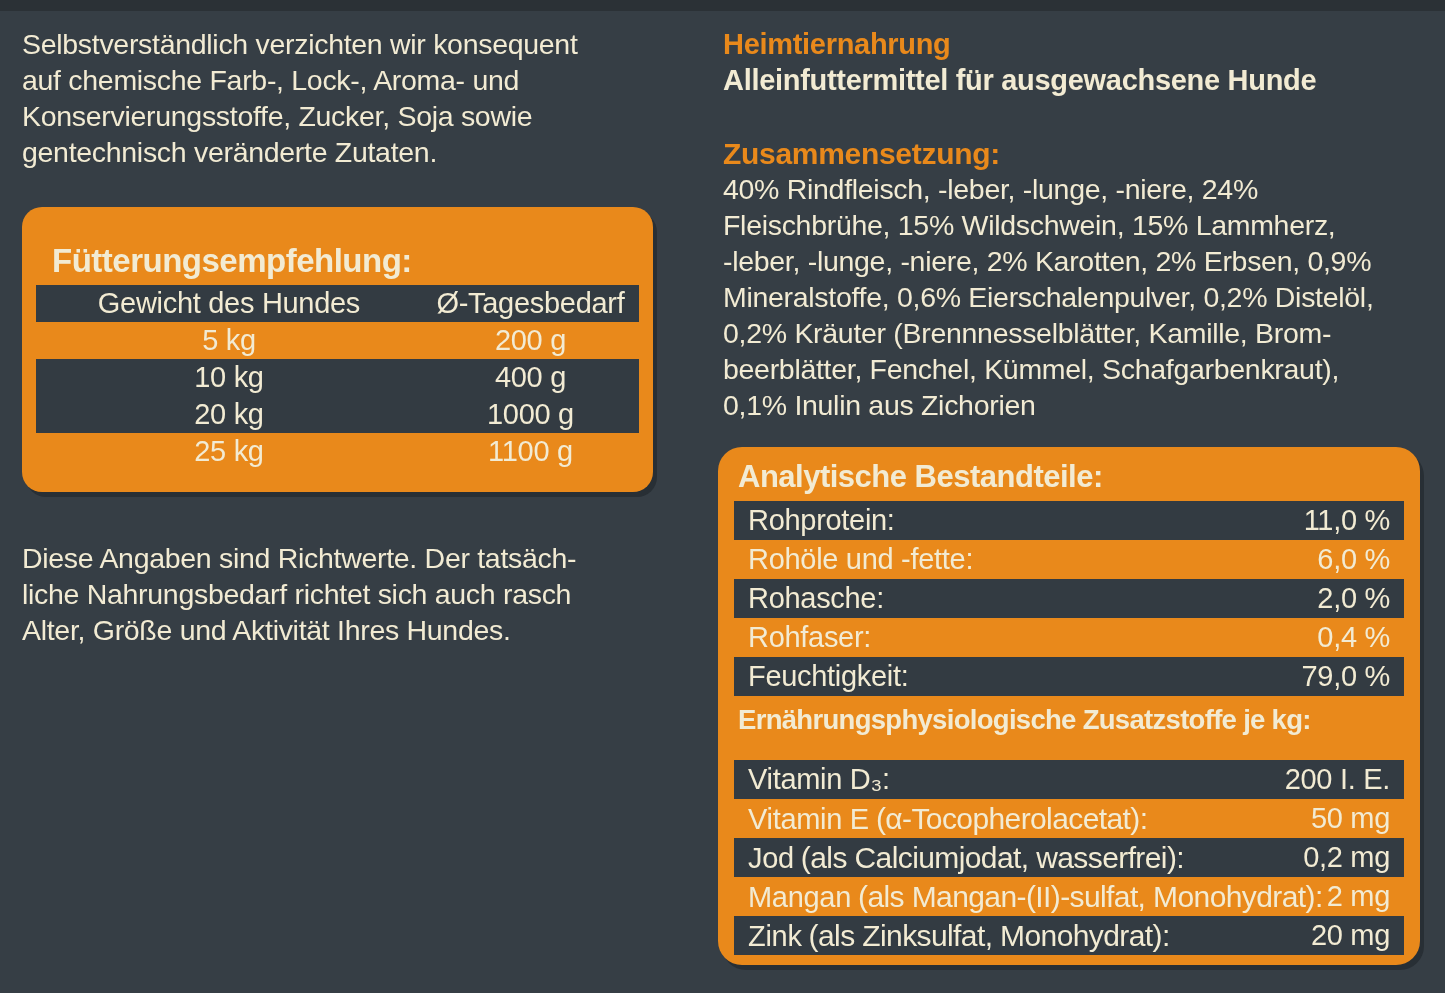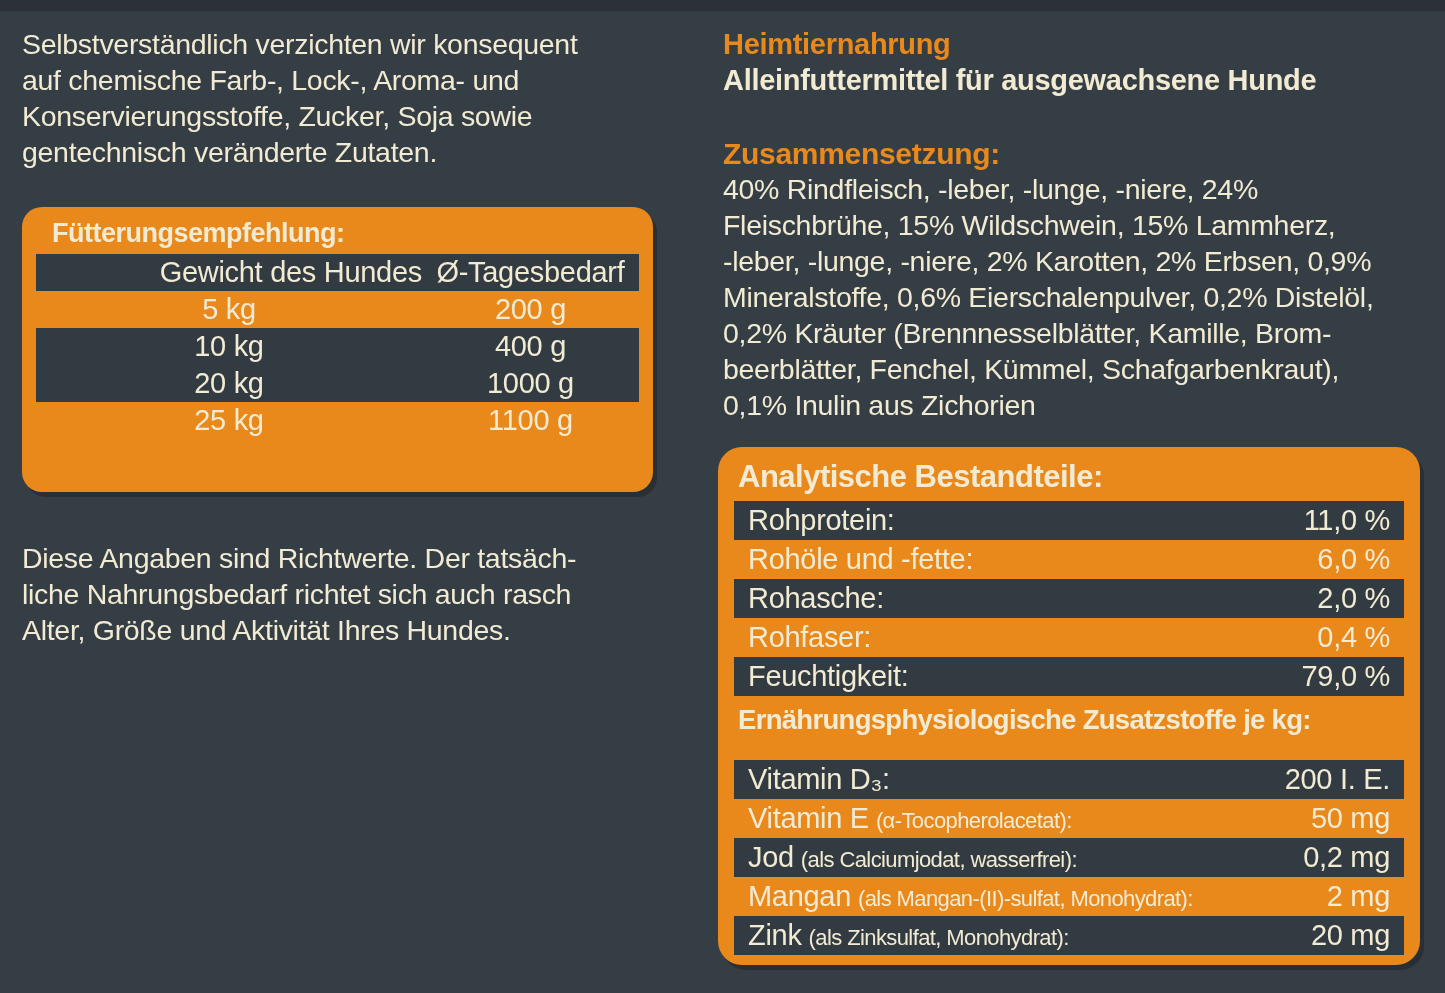--- a/index.html
+++ b/index.html
@@ -32,35 +32,36 @@
   .orange-box{
     background:#E9891B;
     box-shadow:4px 5px 0 rgba(25,29,33,0.45);
   }
   .feeding-box{
     left:22px; top:207px; width:631px; height:285px;
     border-radius:20px;
     padding-top:8px;
   }
   .box-title{
-    font-size:27px; font-weight:bold; color:#F2EBD3;
+    font-size:33px; font-weight:bold; color:#F2EBD3;
     padding:3px 4px 5px 30px;
     letter-spacing:-0.5px;
+    margin-top:24px;
   }
   .feeding-rows{ margin:0 14px; }
   .frow{
     display:grid;
     grid-template-columns:64% 36%;
     align-items:center;
     height:37px;
     font-size:29px;
   }
   .frow.dark{ background:#333B42; }
   .frow .c1, .frow .c2{ text-align:center; }
-  .frow.header .c1{ text-align:right; padding-left:0; }
+  .frow.header .c1{ text-align:center; padding-left:0; }
   .frow.header .c2{ text-align:center; }
 
   
   .category{
     left:723px; top:28px; width:700px;
     font-size:29px; font-weight:bold; color:#E9891B;
   }
   .subtitle{
     left:723px; top:64px; width:700px;
     font-size:29px; font-weight:bold; color:#F2EBD3;
@@ -88,21 +89,21 @@
   }
   .analysis-rows{ margin:0 16px; }
   .arow{
     display:flex; justify-content:space-between; align-items:center;
     height:39px;
     font-size:29px;
     padding:0 14px;
   }
   .arow.dark{ background:#333B42; }
   .arow .label{ display:flex; align-items:baseline; gap:7px; white-space:nowrap; }
-  .arow .label .detail{ font-size:22px; letter-spacing:-0.6px; }
+  .arow .label .detail{ font-size:30px; letter-spacing:-0.6px; }
   .arow .value{ white-space:nowrap; }
 </style>
 </head>
 <body>
 
 <div class="page">
   <div class="top-strip"></div>
 
   <p class="abs body-text para1">Selbstverständlich verzichten wir konsequent
 auf chemische Farb-, Lock-, Aroma- und

